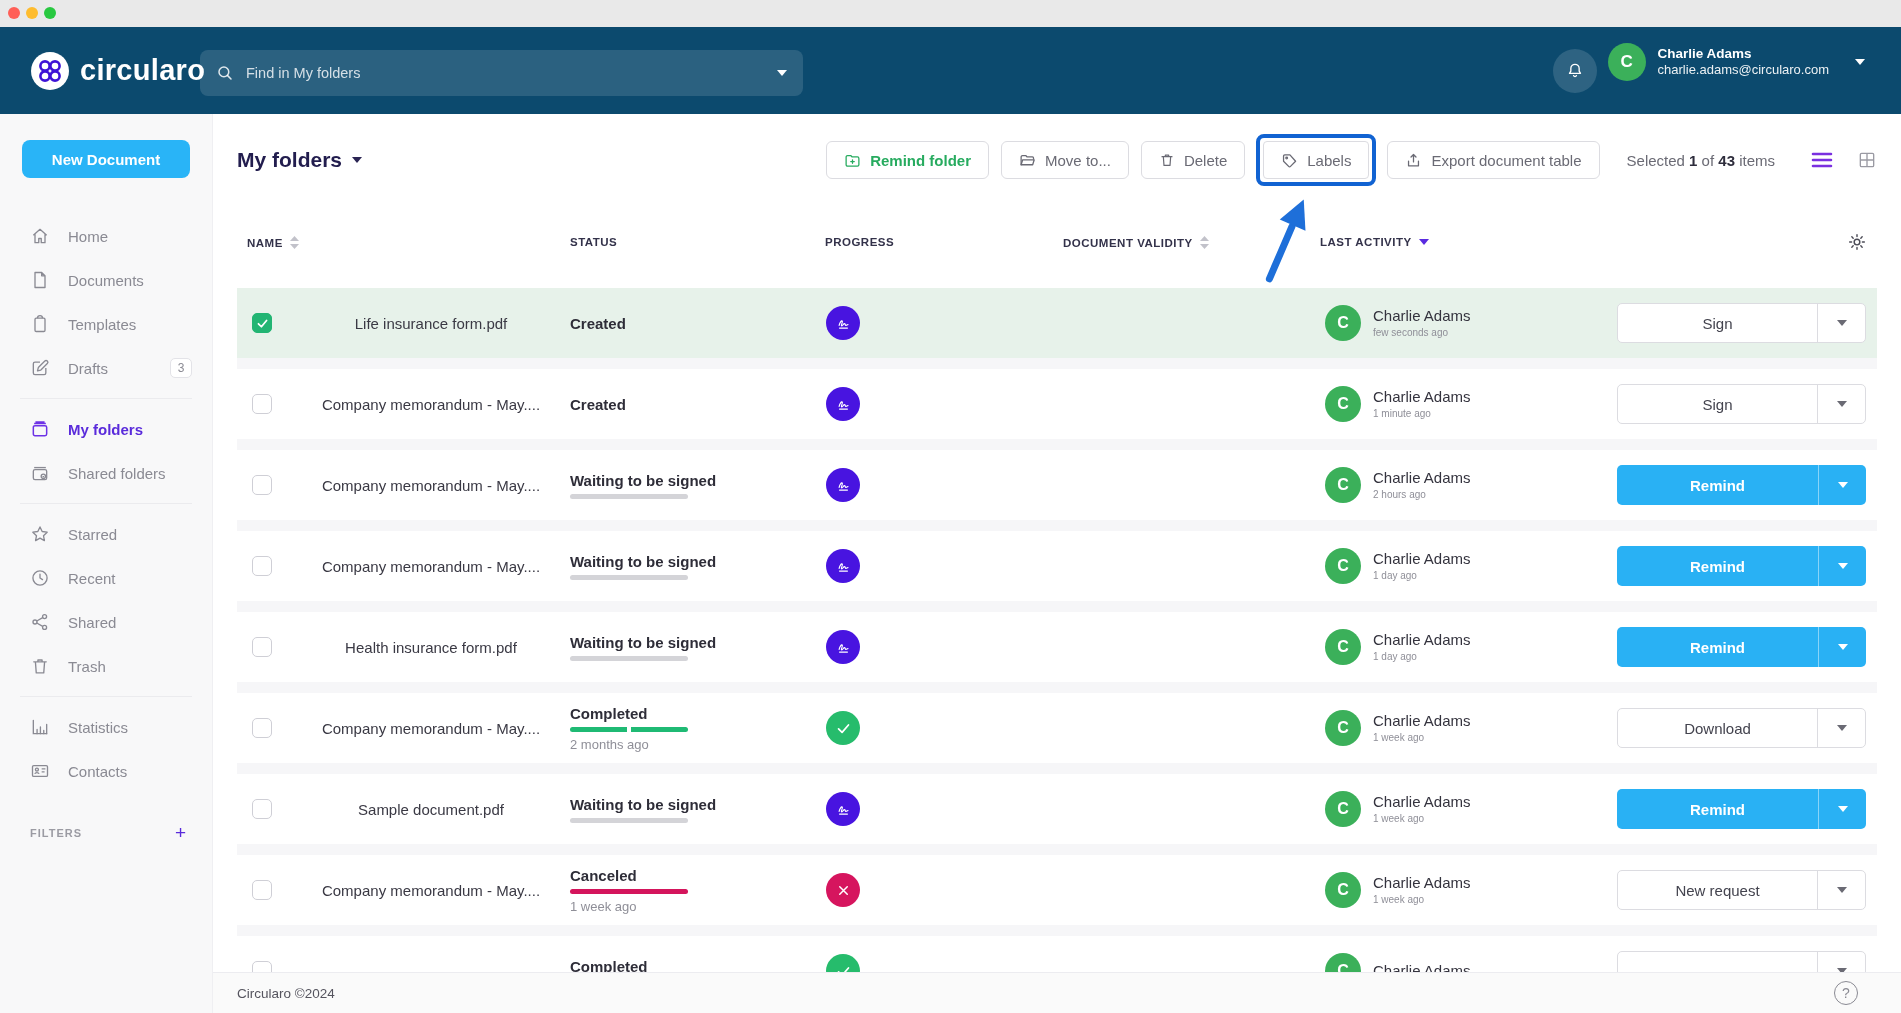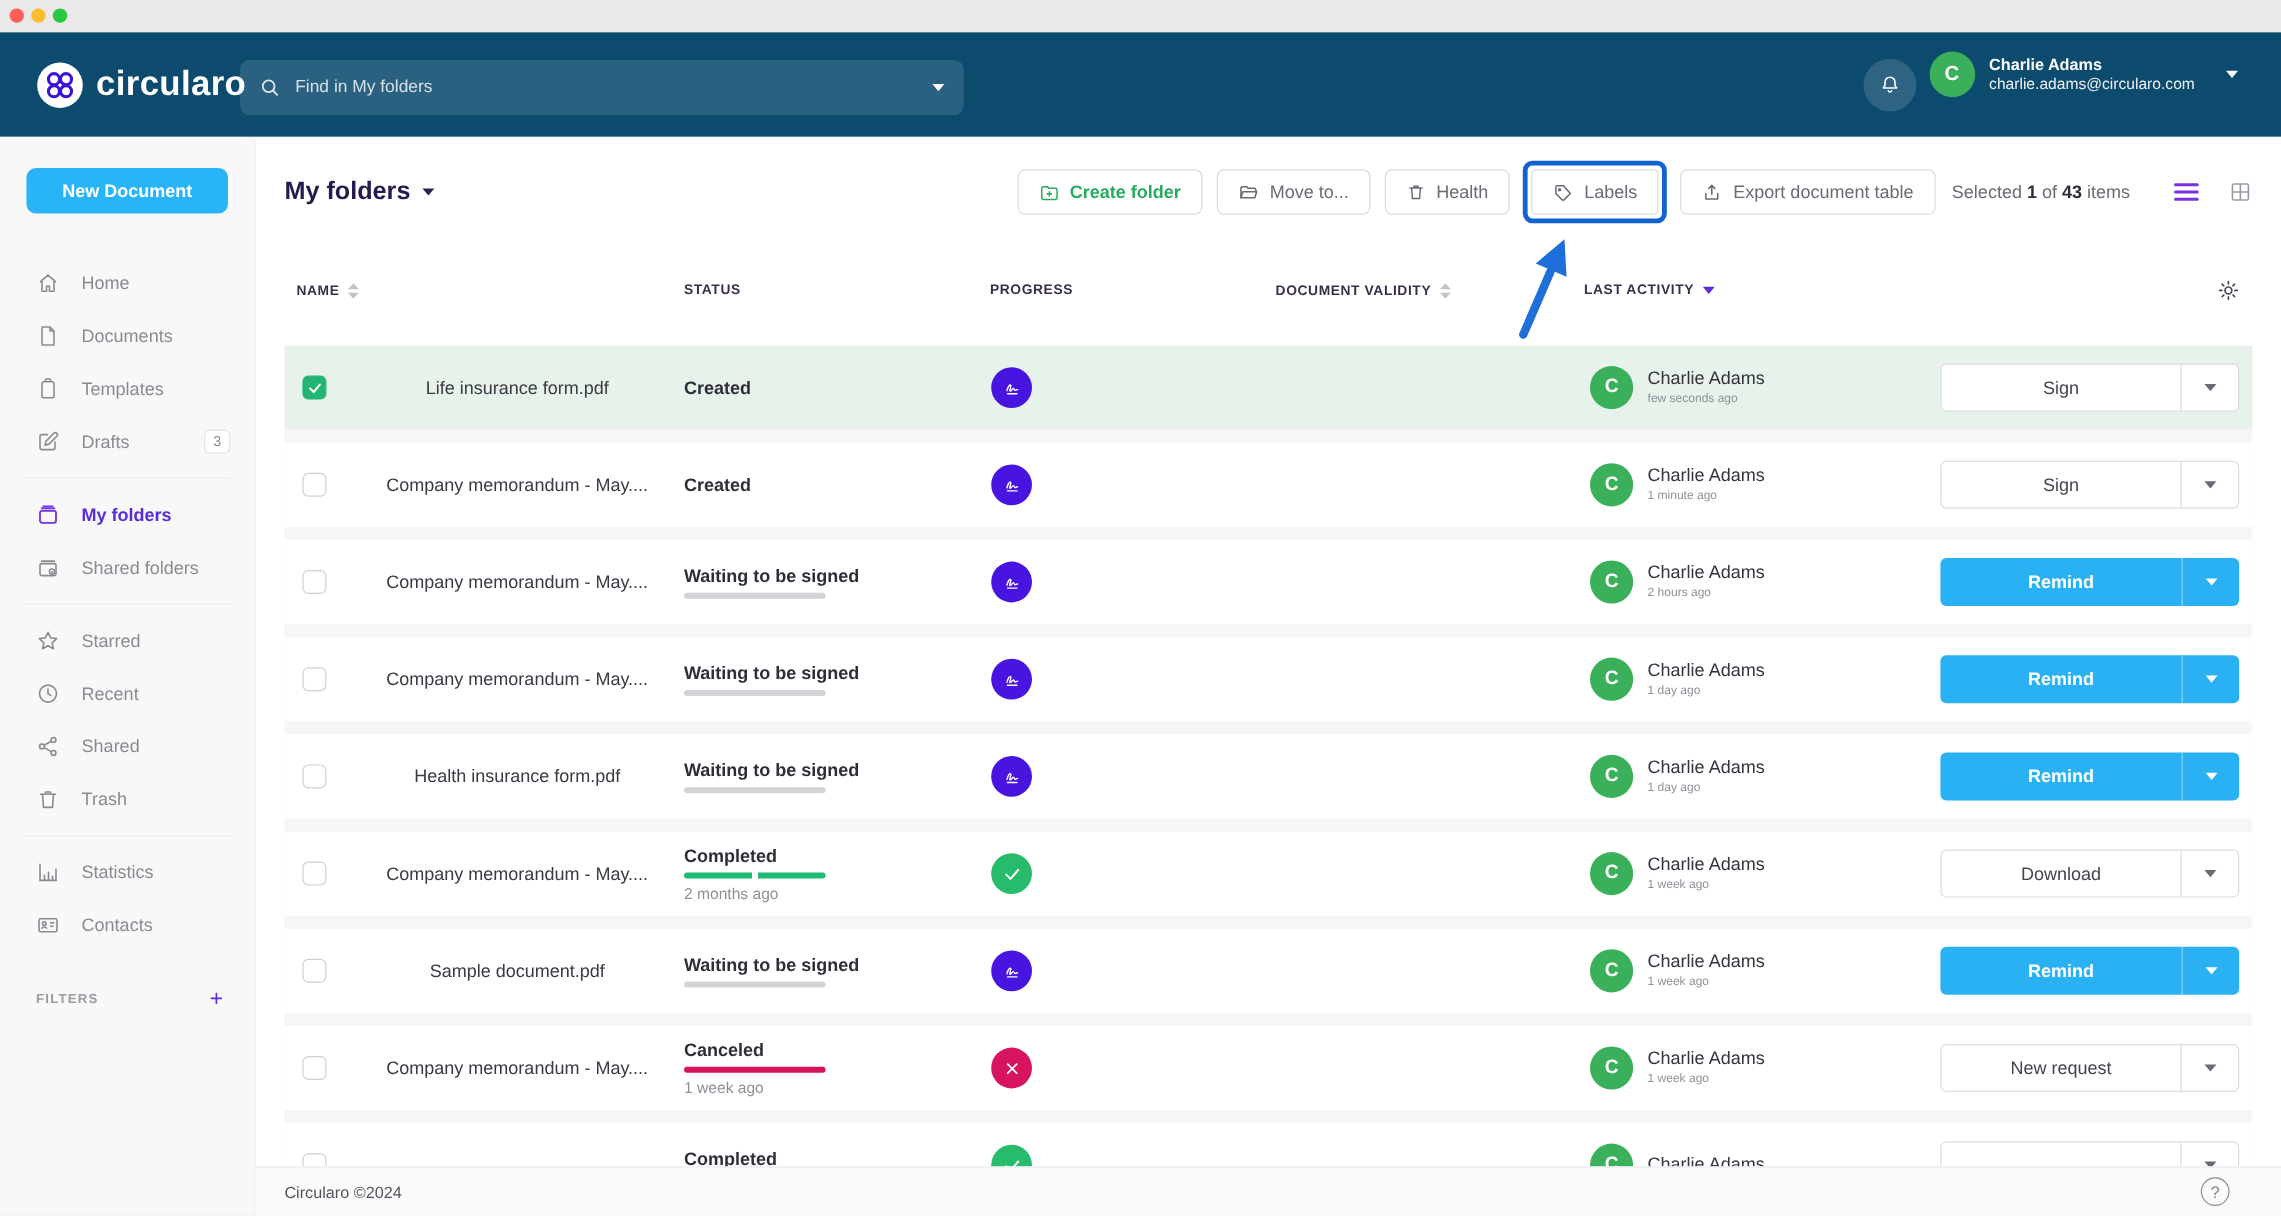--- a/index.html
+++ b/index.html
@@ -43,21 +43,21 @@
 
   
   .main { position:absolute; top:114px; left:213px; width:1688px; height:899px; background:#fff; }
   .pagebar { position:absolute; top:24px; left:24px; right:24px; height:44px; display:flex; align-items:center; }
   .page-title { font-size:21px; font-weight:800; color:#221d4e; display:flex; align-items:center; gap:10px; cursor:pointer; }
   .page-title .caret-down { border-top-color:#2a2453; }
   .toolbar { margin-left:auto; display:flex; align-items:center; gap:12px; }
   .tbtn { height:38px; display:flex; align-items:center; gap:9px; padding:0 17px; background:#fff; border:1px solid #dcdce1; border-radius:6px; font-size:15px; font-weight:500; color:#6a6a74; font-family:inherit; cursor:pointer; white-space:nowrap; }
   .tbtn.green-text { color:#27ab5f; font-weight:700; }
   .labels-wrap { border:4px solid #1163d2; border-radius:8px; padding:3px; margin:-7px -1px; display:flex; }
-  .selected-summary { margin-left:2px; font-size:15px; color:#6a6a74; white-space:nowrap; }
+  .selected-summary { margin-left:15px; font-size:15px; color:#6a6a74; white-space:nowrap; }
   .selected-summary b { color:#2e2d3c; }
   .view-icons { display:flex; align-items:center; gap:24px; margin-left:24px; }
 
   
   .tablehead { position:absolute; top:118px; left:24px; right:24px; height:28px; }
   .th { position:absolute; top:4px; font-size:11.5px; font-weight:700; color:#33324a; letter-spacing:.5px; display:flex; align-items:center; gap:7px; }
   .th-name{ left:10px; } .th-status{ left:333px; } .th-progress{ left:588px; } .th-validity{ left:826px; } .th-activity{ left:1083px; }
   .sort-caret { width:0;height:0;border-left:5px solid transparent;border-right:5px solid transparent;border-top:6px solid #5a2be0; }
   .gear { position:absolute; right:10px; top:0px; cursor:pointer; color:#4a4a55; }
 
@@ -253,34 +253,34 @@
     <div class="page-title">
       <span>My folders</span>
       <span class="caret-down"></span>
     </div>
     <div class="toolbar">
       <button class="tbtn green-text">
         <svg width="17" height="17" viewBox="0 0 24 24" fill="none" stroke="#27ab5f" stroke-width="1.8" stroke-linecap="round" stroke-linejoin="round">
             <path d="M3 7a2 2 0 0 1 2-2h4.5l2 2H19a2 2 0 0 1 2 2v9a2 2 0 0 1-2 2H5a2 2 0 0 1-2-2z"></path>
             <path d="M12 11v5M9.5 13.5h5"></path>
           </svg>
-        <span>Create folder</span>
+        <span>Remind folder</span>
       </button>
       <button class="tbtn">
         <svg width="17" height="17" viewBox="0 0 24 24" fill="none" stroke="#6a6a74" stroke-width="1.8" stroke-linecap="round" stroke-linejoin="round">
             <path d="M3 18V7a2 2 0 0 1 2-2h4.5l2 2H19a1.5 1.5 0 0 1 1.5 1.5V10"></path>
             <path d="M3 18l2.2-7h16.3l-2.2 7z"></path>
           </svg>
         <span>Move to...</span>
       </button>
       <button class="tbtn">
         <svg width="16" height="16" viewBox="0 0 24 24" fill="none" stroke="#6a6a74" stroke-width="1.8" stroke-linecap="round" stroke-linejoin="round">
             <path d="M4.5 7h15M9.5 7V4.8h5V7M6.5 7l1 13.2h9L17.5 7"></path>
           </svg>
-        <span>Health</span>
+        <span>Delete</span>
       </button>
       <span class="labels-wrap">
         <button class="tbtn" style="border-radius:4px;">
           <svg width="17" height="17" viewBox="0 0 24 24" fill="none" stroke="#6a6a74" stroke-width="1.8" stroke-linejoin="round">
               <path d="M20.6 13.1 13.4 20.3a1.8 1.8 0 0 1-2.6 0L3.6 13V5.6A1.6 1.6 0 0 1 5.2 4h7.4z"></path>
               <circle cx="8" cy="8.6" r="1.2"></circle>
             </svg>
           <span>Labels</span>
         </button>
       </span>

